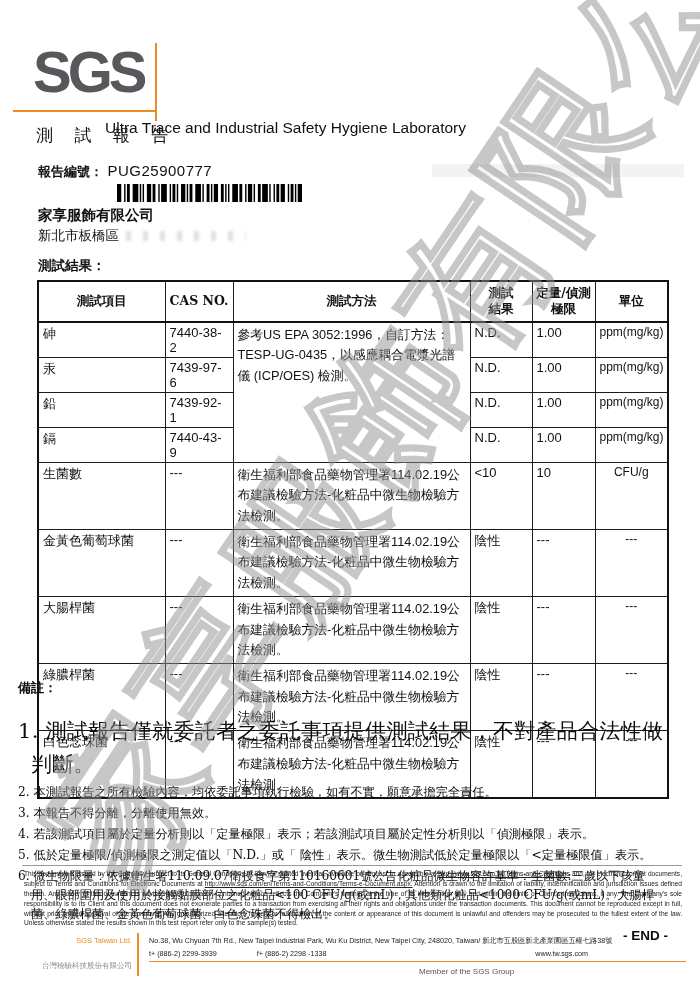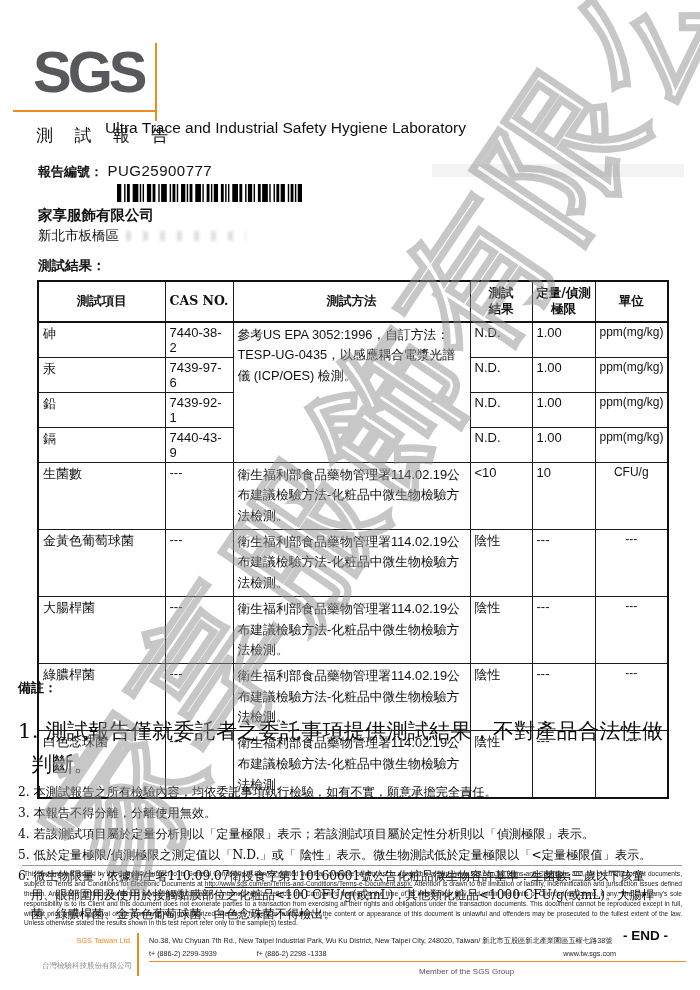--- a/index.html
+++ b/index.html
@@ -67,21 +67,21 @@
   .lu{text-decoration:underline}
 
   .fbot{position:absolute;left:22px;top:933px;width:664px;display:flex;z-index:2}
   .fleft{width:110px;text-align:right;padding-right:5px;border-right:2px solid #ee8a22;padding-top:3px}
   .f-org-en{color:#ee8a22;font-size:7.5px}
   .f-org-zh{color:#8a8a8a;font-size:7.5px;margin-top:16px}
   .fright{flex:1;padding-left:10px;padding-top:3px}
   .f-addr{font-size:7.2px;color:#222;white-space:nowrap}
   .f-tels{display:flex;font-size:7.2px;color:#222;margin-top:3px}
   .f-fax{margin-left:40px}
-  .f-web{margin-left:auto;margin-right:70px}
+  .f-web{margin-left:auto;margin-right:98px}
   .f-orange{height:1px;background:#ee8a22;margin-top:3px}
   .f-member{font-size:8px;color:#555;margin-top:5px;margin-left:270px}
 </style>
 </head>
 <body>
 
 <div class="page">
 
   <div class="wm">家享服飾有限公司</div>
 

